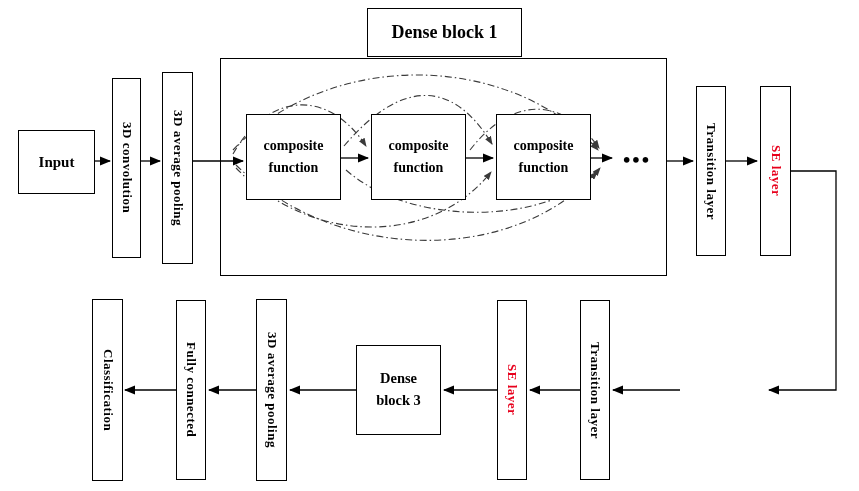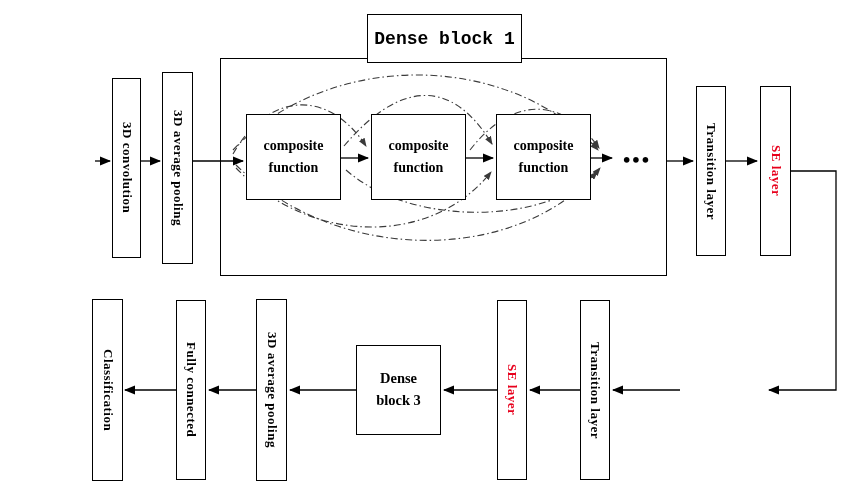--- a/index.html
+++ b/index.html
@@ -115,22 +115,23 @@
       <path d="M 470 150 C 512 96, 562 96, 599 148" marker-end="url(#ahs)"></path>
 
       <path d="M 236 168 C 312 246, 432 246, 491 172" marker-end="url(#ahs)"></path>
       <path d="M 236 165 C 342 268, 522 262, 600 168" marker-end="url(#ahs)"></path>
       <path d="M 346 170 C 412 228, 548 224, 597 172" marker-end="url(#ahs)"></path>
     </g>
   </svg>
 
   <div class="container-box" style="left:220px; top:58px; width:447px; height:218px;"></div>
 
-  <div class="box title-box" style="left:367px; top:14px; width:155px; height:49px;font-family:Liberation Mono, monospace;">Dense block 1</div>
+  <div class="box title-box" style="left:367px; top:8px; width:155px; height:49px;">Dense block 1</div>
 
+  <div class="box hnode" style="left:18px; top:130px; width:77px; height:64px;">Input</div>
 
   <div class="box vbox" style="left:112px; top:78px; width:29px; height:180px;">3D convolution</div>
 
   <div class="box vbox" style="left:162px; top:72px; width:31px; height:192px;">3D average pooling</div>
 
   <div class="box composite" style="left:246px; top:114px; width:95px; height:86px;">composite function</div>
 
   <div class="box composite" style="left:371px; top:114px; width:95px; height:86px;">composite function</div>
 
   <div class="box composite" style="left:496px; top:114px; width:95px; height:86px;">composite function</div>

